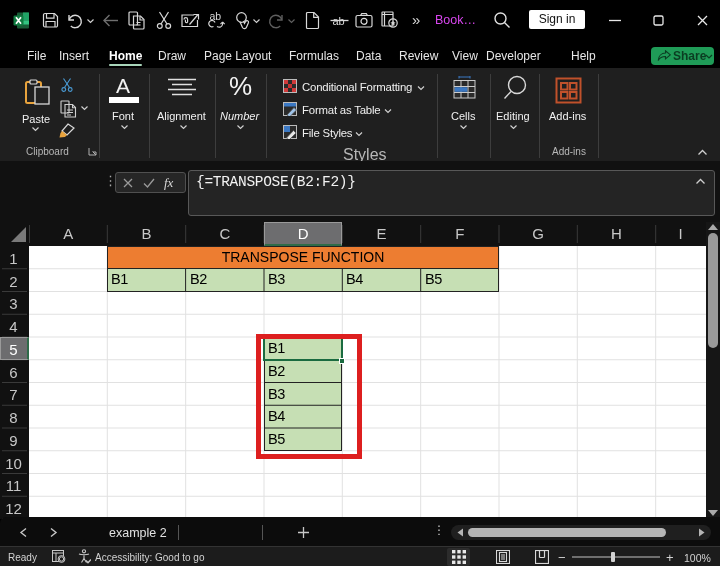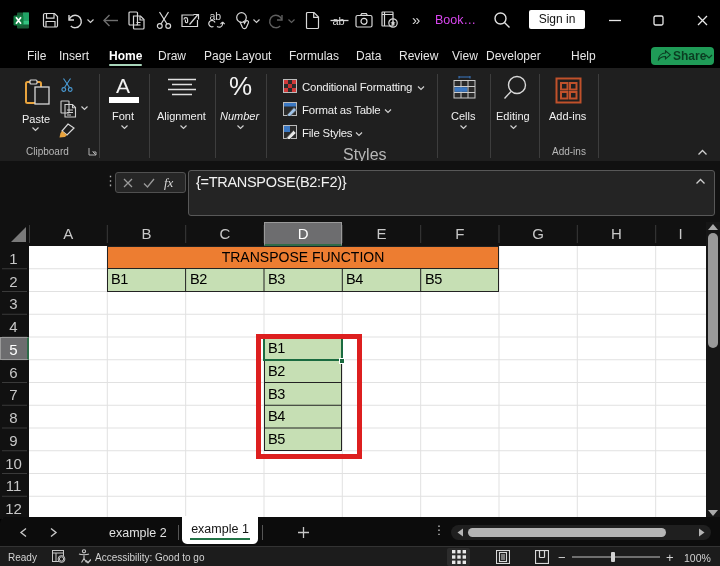--- a/index.html
+++ b/index.html
@@ -297,21 +297,21 @@
     <svg class="abs" style="left:7px;top:5px;" width="10" height="10" viewBox="0 0 10 10" stroke="#9a9a9a" stroke-width="1.3">
         <path d="M1 1 L9 9 M9 1 L1 9"></path>
       </svg>
     <svg class="abs" style="left:27px;top:5px;" width="12" height="10" viewBox="0 0 12 10" fill="none" stroke="#9a9a9a" stroke-width="1.3">
         <path d="M1 5.5 L4.5 9 L11 1"></path>
       </svg>
     <div class="abs" style="left:48px;top:2px;color:#d8d8d8;font-size:13px;font-style:italic;font-family:'Liberation Serif',serif;"><i>fx</i></div>
   </div>
 
   <div class="abs" style="left:188px;top:9px;width:527px;height:46px;background:#242424;border:1px solid #585858;border-radius:3px;box-sizing:border-box;">
-    <div class="abs" style="left:7px;top:3px;color:#f2f2f2;font-size:14.5px;letter-spacing:-0.3px;">{=TRANSPOSE(B2:F2)}</div>
+    <div class="abs" style="left:7px;top:3px;color:#f2f2f2;font-size:14.5px;letter-spacing:-0.3px;font-family:Liberation Mono, monospace;">{=TRANSPOSE(B2:F2)}</div>
     <svg class="abs" style="left:506px;top:7px;" width="11" height="7" viewBox="0 0 11 7" fill="none" stroke="#cfcfcf" stroke-width="1.3">
         <path d="M1.5 5.5 l4-4 4 4"></path>
       </svg>
   </div>
 </div>
 
 <div id="sheet" class="abs" style="left:0;top:222px;width:720px;height:297px;background:#0f0f0f;">
 
   <div class="abs" style="left:29px;top:24px;width:677px;height:273px;background:#fff;"></div>
   <svg class="abs" style="left:29px;top:24px;" width="677" height="273" viewBox="0 0 677 273">
@@ -398,24 +398,20 @@
 <div id="tabbar" class="abs" style="left:0;top:517px;width:720px;height:29px;background:#0c0c0c;border-top-left-radius:6px;">
   <svg class="abs" style="left:19px;top:10px;" width="9" height="11" viewBox="0 0 9 11" fill="none" stroke="#c8c8c8" stroke-width="1.4">
       <path d="M7 1.5 L2 5.5 L7 9.5"></path>
     </svg>
   <svg class="abs" style="left:49px;top:10px;" width="9" height="11" viewBox="0 0 9 11" fill="none" stroke="#c8c8c8" stroke-width="1.4">
       <path d="M2 1.5 L7 5.5 L2 9.5"></path>
     </svg>
   <div class="abs" style="left:109px;top:9px;color:#e2e2e2;font-size:12.5px;">example 2</div>
   <div class="abs" style="left:178px;top:8px;width:1px;height:15px;background:#555;"></div>
 
-  <div class="abs" style="left:182px;top:-1px;width:76px;height:28px;background:#fff;border-radius:0 0 5px 5px;">
-    <div class="abs" style="left:0;top:6px;width:76px;text-align:center;color:#141414;font-size:12.5px;">example 1</div>
-    <div class="abs" style="left:8px;top:22px;width:60px;height:2px;background:#217346;"></div>
-  </div>
   <div class="abs" style="left:262px;top:8px;width:1px;height:15px;background:#555;"></div>
   <svg class="abs" style="left:297px;top:9px;" width="13" height="13" viewBox="0 0 13 13" stroke="#c8c8c8" stroke-width="1.3">
       <path d="M6.5 1 V12 M1 6.5 H12"></path>
     </svg>
   <div class="abs" style="left:433px;top:6px;color:#c8c8c8;font-size:12px;">⋮</div>
 
   <div class="abs" style="left:451px;top:8px;width:260px;height:15px;background:#1f1f1f;border-radius:8px;"></div>
   <svg class="abs" style="left:456px;top:11px;" width="8" height="9" viewBox="0 0 8 9">
       <path d="M7 0.5 L1.5 4.5 L7 8.5 z" fill="#b5b5b5"></path>
     </svg>

